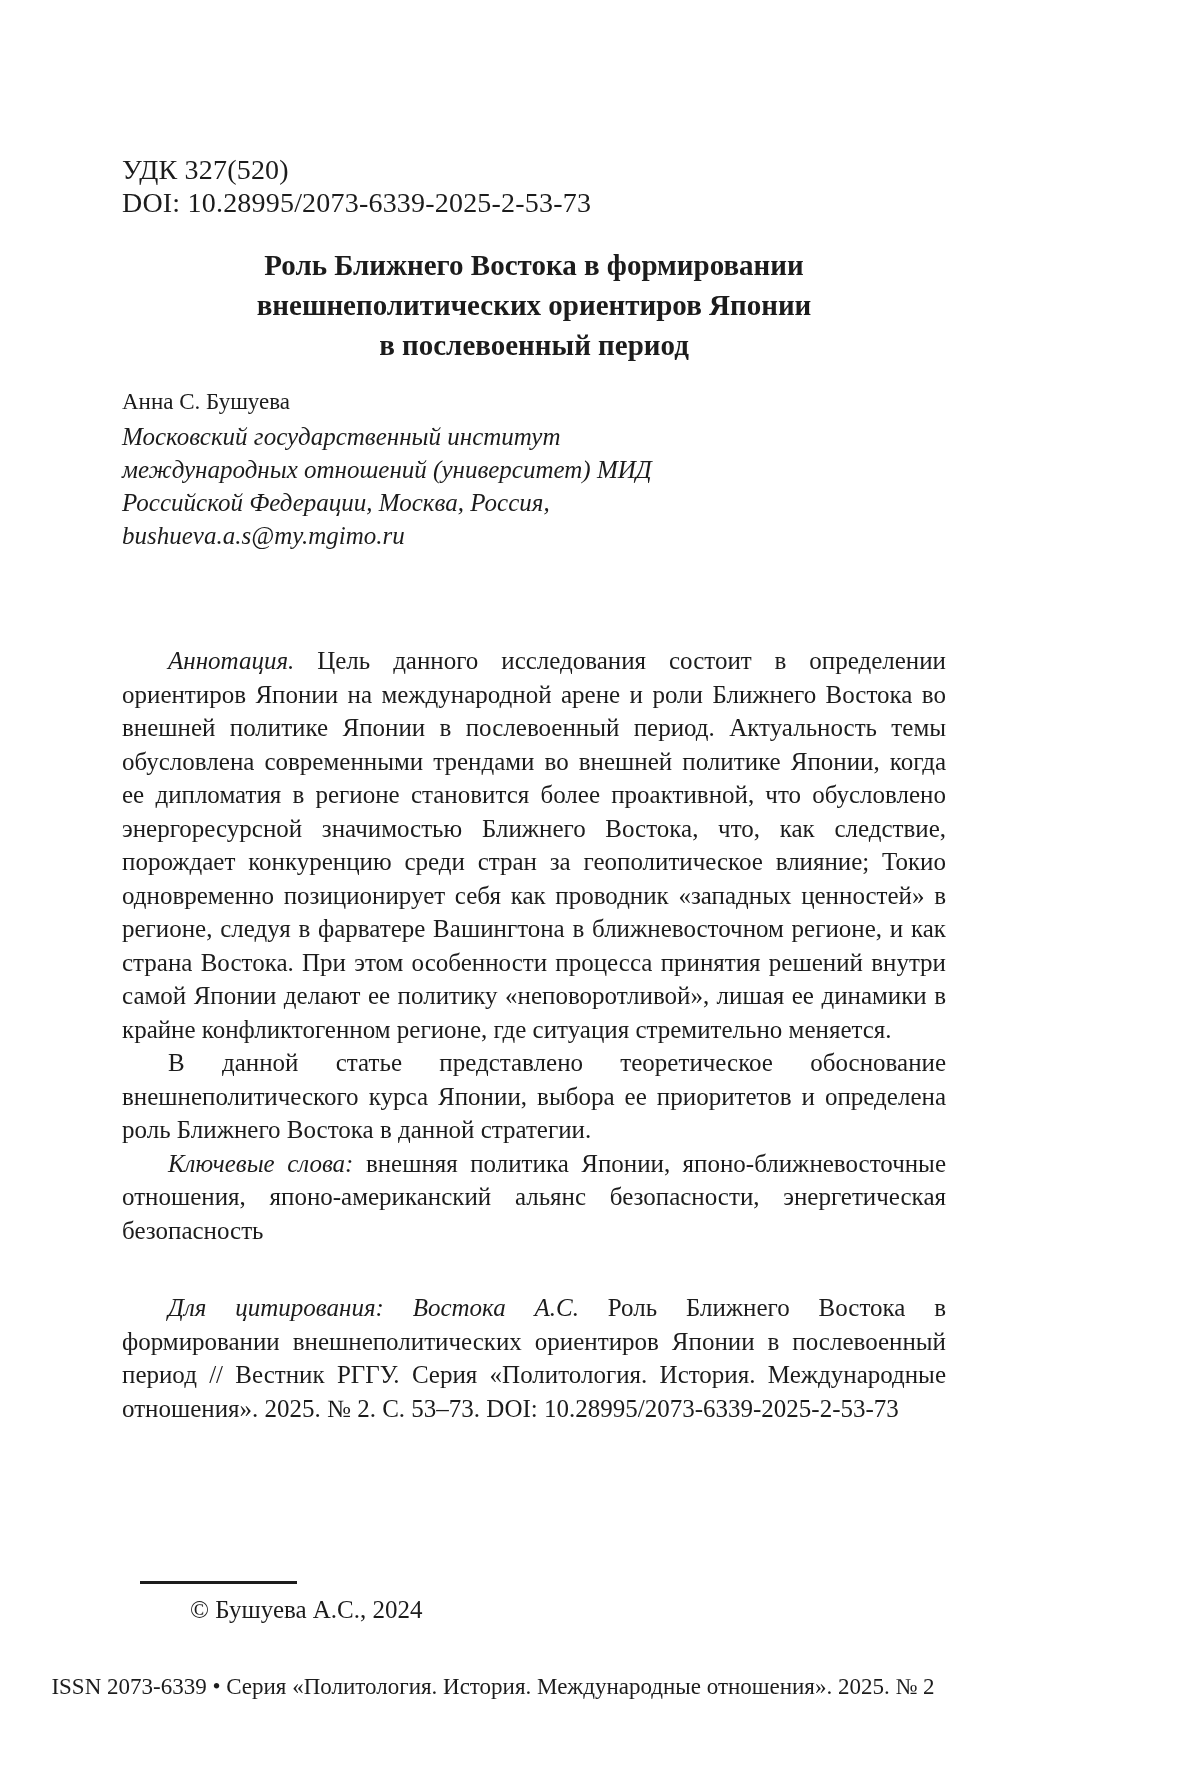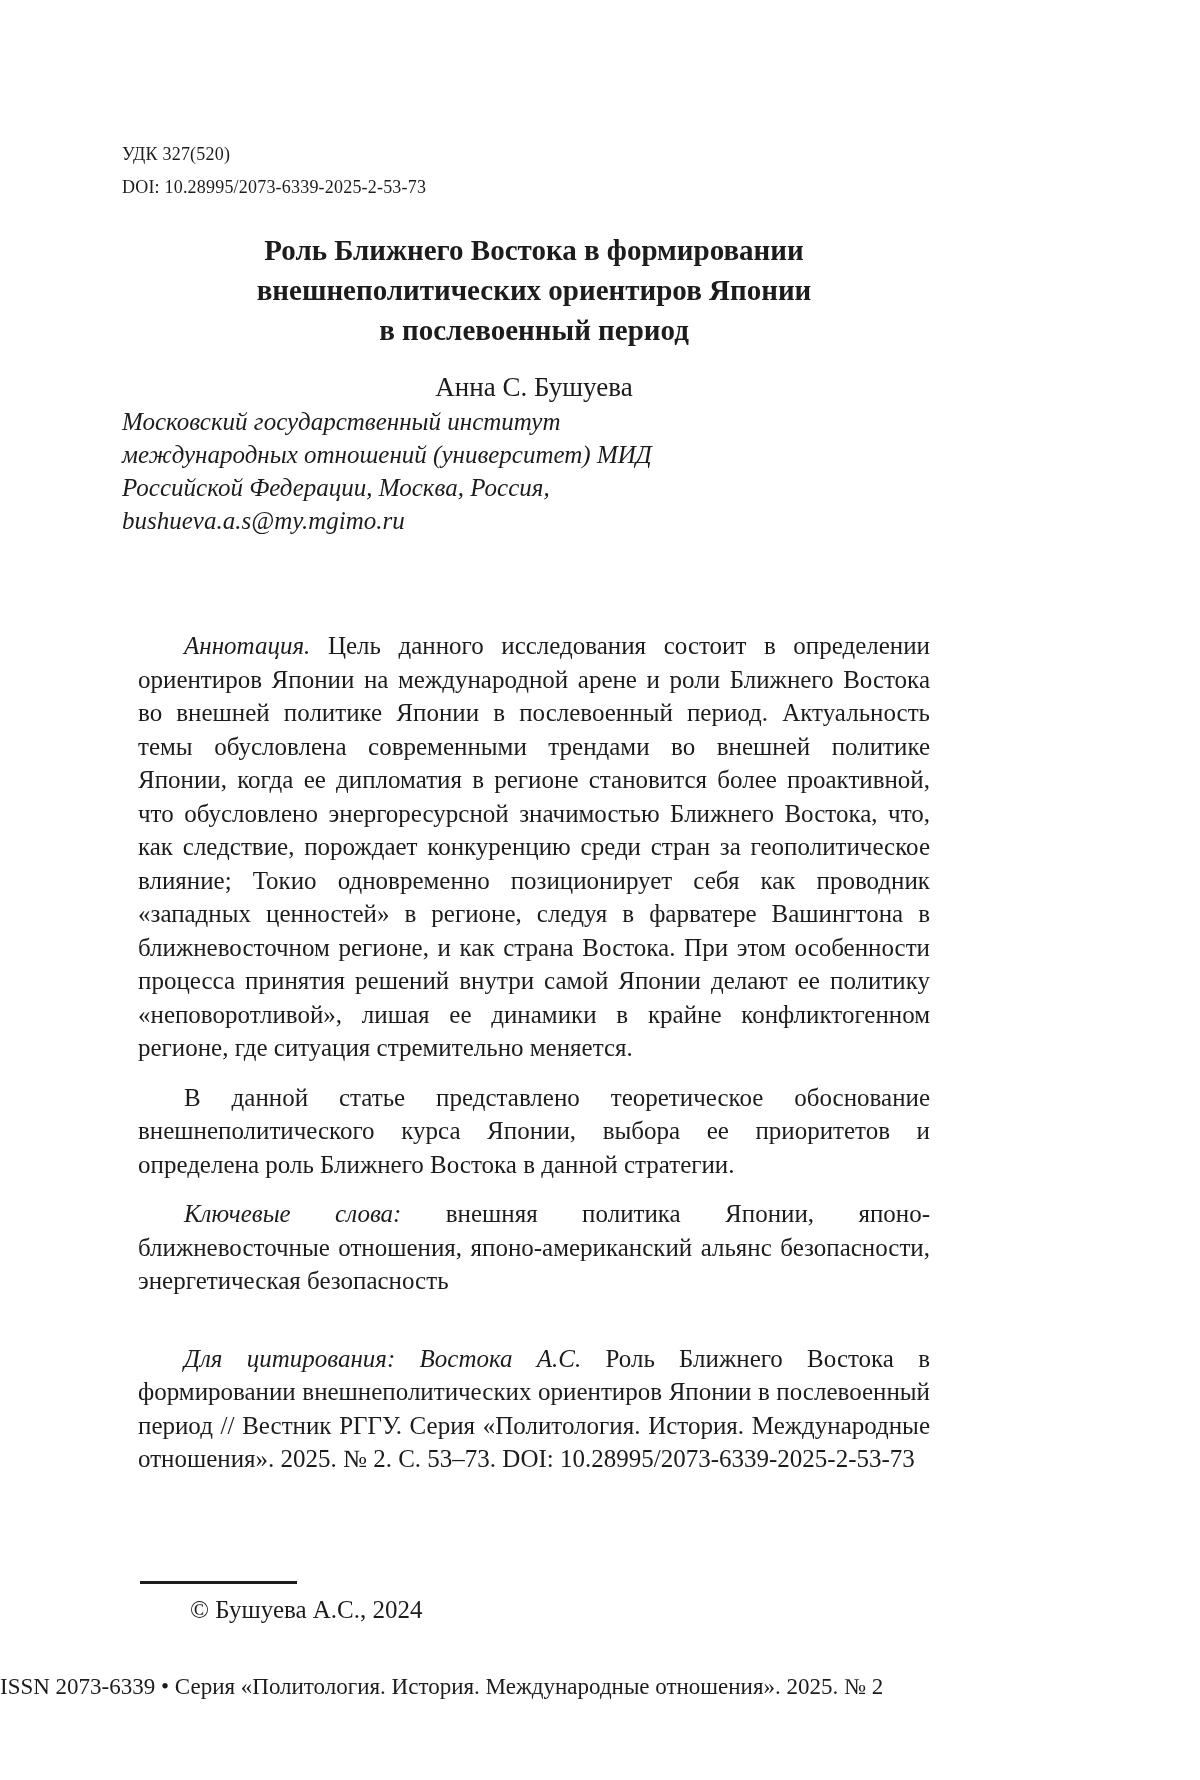--- a/index.html
+++ b/index.html
@@ -19,49 +19,49 @@
   }
   .body-col {
     position: absolute;
     left: 122px;
     top: 0;
     width: 824px;
     padding-top: 138px;
     box-sizing: content-box;
   }
   .meta {
-    font-size: 18px;
+    font-size: 28px;
     line-height: 33px;
     letter-spacing: 0.2px;
+    margin-top: 15px;
   }
   .article-title {
     margin-top: 26px;
     text-align: center;
     font-size: 29px;
     line-height: 40px;
     font-weight: bold;
   }
   .article-title span { display: block; }
   .author-name {
     margin-top: 7px;
-    text-align: center;
-    font-size: 27px;
+    font-size: 23px;
     line-height: 36px;
   }
   .affiliation {
     font-style: italic;
     font-size: 25px;
     line-height: 33px;
   }
   .affiliation span { display: block; }
   .abstract-block {
     margin-top: 92px;
   }
   .para {
-    margin: 16px;
+    margin: 0;
     font-size: 25px;
     line-height: 33.5px;
     text-align: justify;
     text-indent: 46px;
     hyphens: auto;
     -webkit-hyphens: auto;
   }
   .lead-italic { font-style: italic; }
   .citation-block {
     margin-top: 44px;
@@ -79,20 +79,21 @@
     left: 190px;
     top: 1593px;
     font-size: 25px;
     line-height: 33px;
   }
   .page-footer {
     position: absolute;
     left: 0;
     top: 1672px;
     width: 986px;
+    text-align: center;
     font-size: 23px;
     line-height: 30px;
   }
 </style>
 </head>
 <body>
 
 <div class="page">
 
   <div class="body-col">

